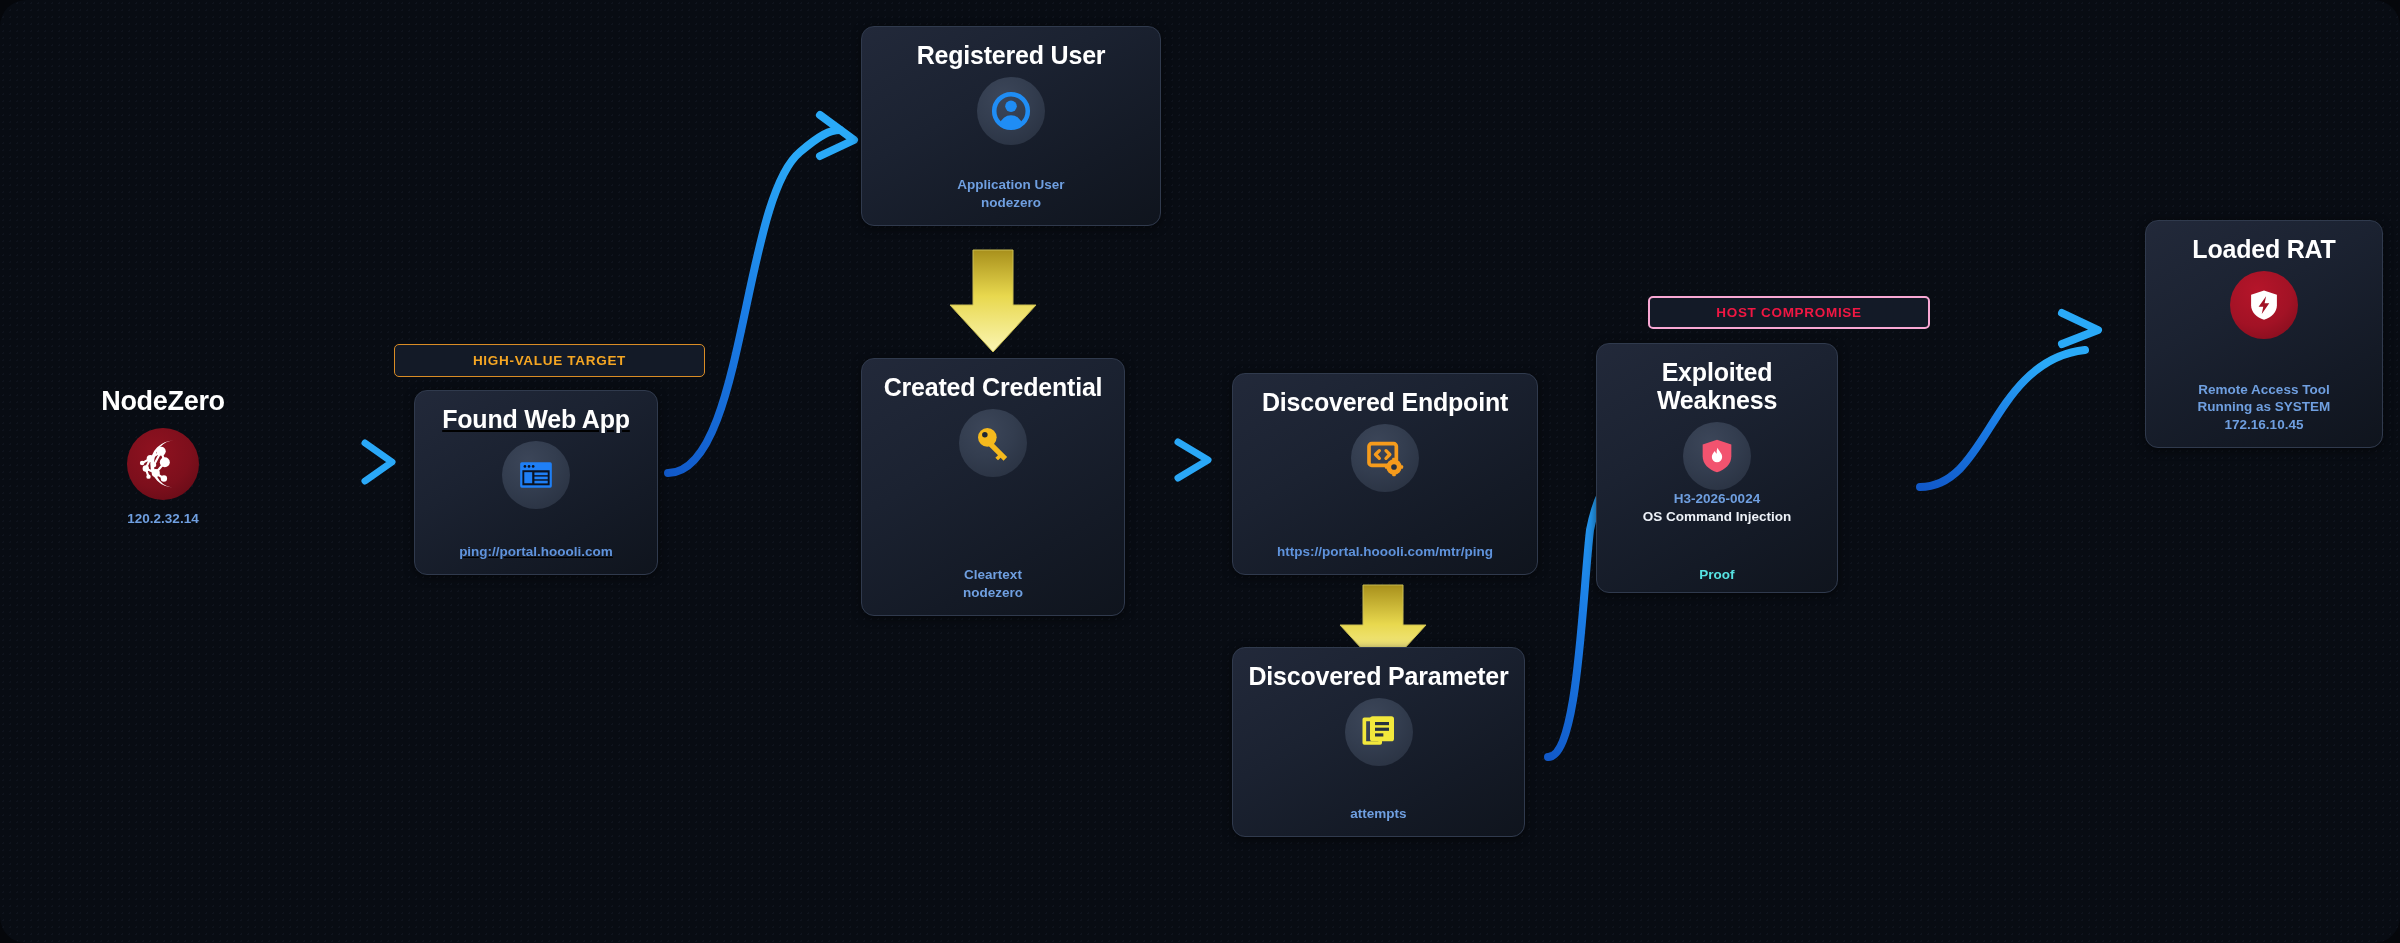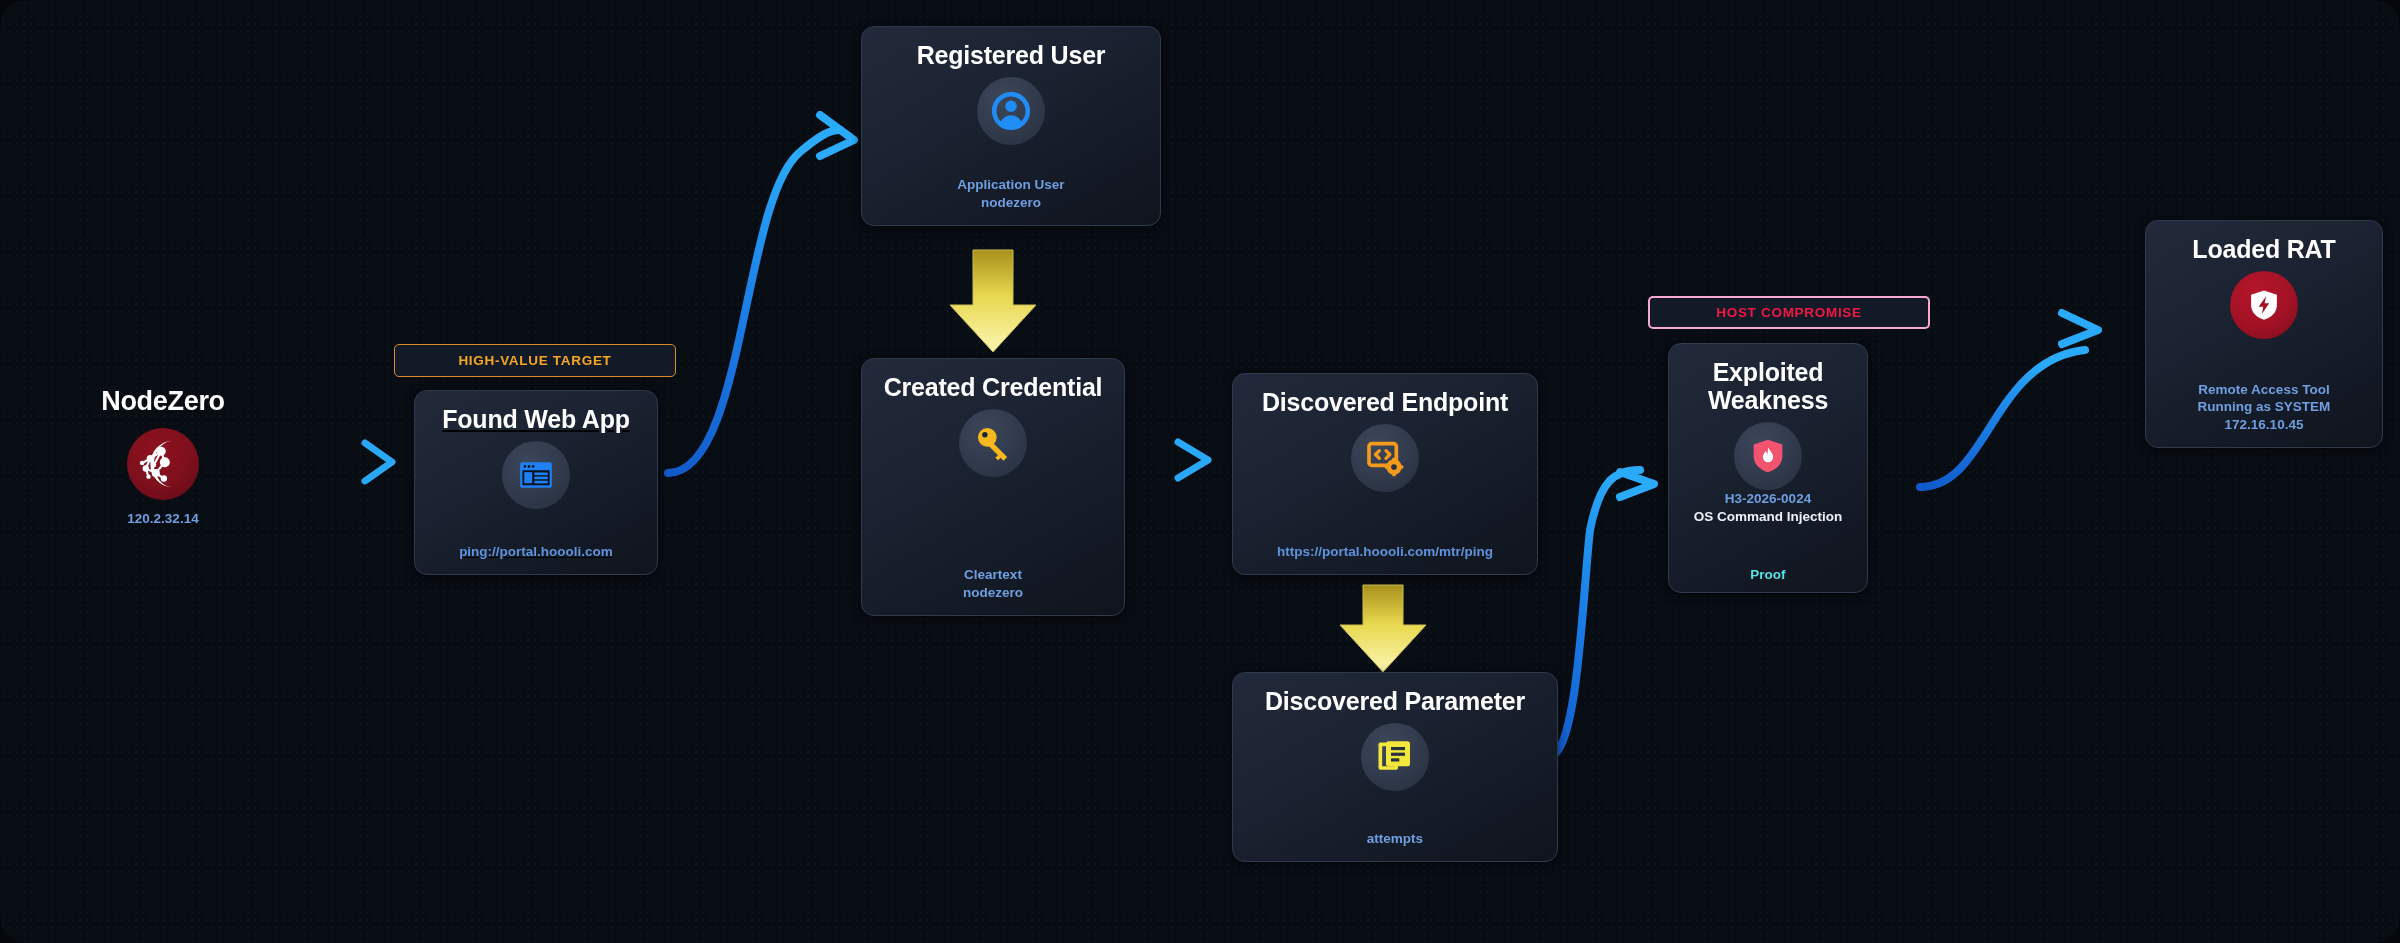--- a/index.html
+++ b/index.html
@@ -212,21 +212,21 @@
         </g>
         <g stroke="#ffffff" stroke-width="2.4" fill="none">
           <path d="M30 18 L18 26 M30 18 L34 30 M18 26 L13 37 M34 30 L24 42 M13 37 L24 42
                    M24 42 L33 48 M18 26 L9 31 M22 33 L30 18 M16 46 L13 37"></path>
         </g>
       </svg>
     </div>
     <div id="root-ip">120.2.32.14</div>
   </div>
 
-  <div class="badge hv" style="left:394px; top:344px; width:282px; height:33px;text-align:center;">HIGH-VALUE TARGET</div>
+  <div class="badge hv" style="left:394px; top:344px; width:311px; height:33px;text-align:center;">HIGH-VALUE TARGET</div>
 
   <div class="badge hc" style="left:1648px; top:296px; width:282px; height:33px;">HOST COMPROMISE</div>
 
   <div class="node" style="left:414px; top:390px; width:244px; height:185px;text-decoration:underline;">
     <div class="node-title">Found Web App</div>
     <div class="icon-circle">
       <svg width="38" height="38" viewBox="0 0 24 24" fill="#1f7ff5" xmlns="http://www.w3.org/2000/svg">
         <path d="M3 4h18a1 1 0 0 1 1 1v14a1 1 0 0 1-1 1H3a1 1 0 0 1-1-1V5a1 1 0 0 1 1-1z" fill="#1f7ff5"></path>
         <circle cx="5" cy="6.6" r="0.85" fill="#0b1220"></circle>
         <circle cx="7.6" cy="6.6" r="0.85" fill="#0b1220"></circle>
@@ -290,37 +290,37 @@
           <rect x="19.9" y="16.3" width="3" height="2.2" rx="0.6"></rect>
         </g>
         <circle cx="17.4" cy="17.4" r="1.7" fill="#27313f"></circle>
       </svg>
     </div>
     <div class="node-meta">
       <span class="meta-line url">https://portal.hoooli.com/mtr/ping</span>
     </div>
   </div>
 
-  <div class="node" style="left:1232px; top:672px; width:326px; height:190px;">
+  <div class="node" style="left:1232px; top:647px; width:293px; height:190px;">
     <div class="node-title">Discovered Parameter</div>
     <div class="icon-circle">
       <svg width="40" height="40" viewBox="0 0 24 24" xmlns="http://www.w3.org/2000/svg">
         <path d="M3.2 4.4h9.5v14.2H3.2z" fill="none" stroke="#f2e83c" stroke-width="2.2" stroke-linejoin="round"></path>
         <rect x="6.6" y="2.6" width="14.4" height="15" rx="1.6" fill="#f2e83c"></rect>
         <rect x="9.6" y="6" width="8.4" height="1.9" fill="#27313f"></rect>
         <rect x="9.6" y="9.4" width="8.4" height="1.9" fill="#27313f"></rect>
         <rect x="9.6" y="12.8" width="5" height="1.9" fill="#27313f"></rect>
       </svg>
     </div>
     <div class="node-meta">
       <span class="meta-line">attempts</span>
     </div>
   </div>
 
-  <div class="node" style="left:1668px; top:343px; width:200px; height:250px;">
+  <div class="node" style="left:1596px; top:343px; width:242px; height:250px;">
     <div class="node-title">Exploited Weakness</div>
     <div class="icon-circle">
       <svg width="40" height="40" viewBox="0 0 24 24" xmlns="http://www.w3.org/2000/svg">
         <path d="M12 2.3 L20.6 5.1 v7.1 c0 4.6-3.6 8.1-8.6 9.6 -5-1.5-8.6-5-8.6-9.6 V5.1z" fill="#f2536f"></path>
         <path d="M12.4 7.1c.6 2 2.7 3.2 2.7 5.5a3.1 3.1 0 0 1-6.2 0c0-1.6 1-2.5 1.8-3.6.3.8.8 1.3 1.2 1.6-.2-1.3-.1-2.4.5-3.5z" fill="#fff"></path>
       </svg>
     </div>
     <div class="node-meta">
       <span class="meta-line">H3-2026-0024</span>
       <span class="meta-line white">OS Command Injection</span>

